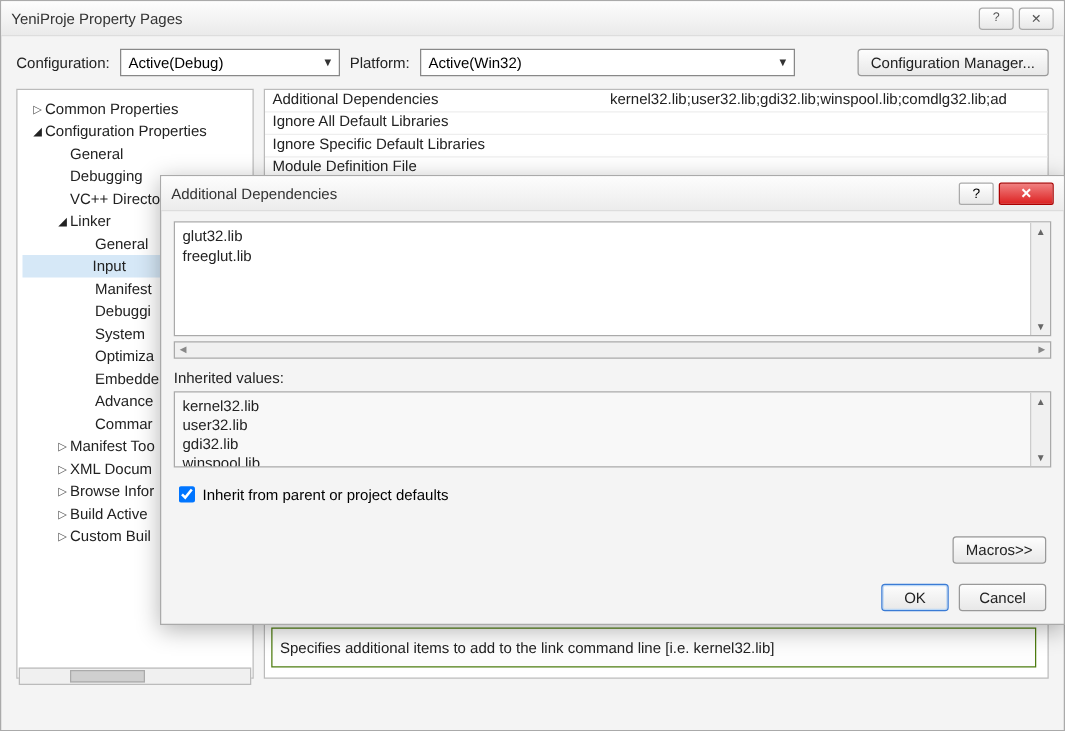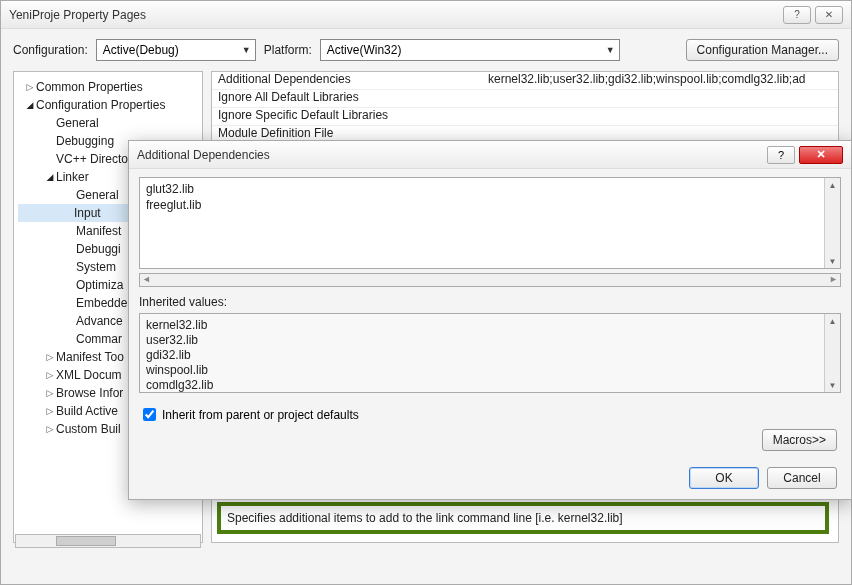--- a/index.html
+++ b/index.html
@@ -24,39 +24,39 @@
 .tree-row { display: flex; align-items: center; height: 18px; white-space: nowrap; color: #222; }
 .tree-arrow { width: 12px; display: inline-block; font-size: 9px; color: #555; text-align: center; }
 .tree-arrow.open { color: #222; }
 .tree-row.selected { background: #d6e8f7; }
 
 .prop-panel { flex: 1; border: 1px solid #bbb; background: #fff; display: flex; flex-direction: column; }
 .prop-grid { flex: 0 0 auto; }
 .prop-row { display: flex; height: 18px; border-bottom: 1px solid #eee; }
 .prop-name { width: 270px; padding-left: 6px; color: #222; }
 .prop-val { flex: 1; padding-left: 6px; color: #222; white-space: nowrap; overflow: hidden; }
-.desc-box { margin: 6px; border: 4px solid #4d7c0f; background: #fdfdfd; padding: 6px; color: #222; position: absolute; bottom: 44px; left: 210px; right: 16px; height: 32px; display:flex; align-items:center;}
+.desc-box { margin: 6px; border: 1px solid #4d7c0f; background: #fdfdfd; padding: 6px; color: #222; position: absolute; bottom: 44px; left: 210px; right: 16px; height: 32px; display:flex; align-items:center;}
 .bottom-buttons { position: absolute; bottom: 8px; right: 16px; display: flex; gap: 8px; }
 .scrollbar-h { position: absolute; bottom: 36px; left: 14px; width: 186px; height: 14px; border: 1px solid #bbb; background: #f0f0f0; display:flex; align-items:center;}
 .scrollbar-h .thumb { width: 60px; height: 10px; background: #cfcfcf; border:1px solid #aaa; margin-left:40px;}
 
 
 .modal { left: 128px; top: 140px; width: 724px; height: 360px; background: #f4f4f4; box-shadow: 0 4px 18px rgba(0,0,0,0.3); z-index: 10; }
 .modal .titlebar { background: linear-gradient(#fdfdfd,#ececec); }
 .modal .close-btn { width: 44px; height: 18px; background: linear-gradient(#f08080,#d22); border: 1px solid #a00; color: #fff; border-radius: 2px; display:flex; align-items:center; justify-content:center; font-weight:bold; font-size:11px;}
 .modal .help-btn { width: 28px; height: 18px; border: 1px solid #aaa; background: linear-gradient(#fff,#e8e8e8); border-radius: 2px; display:flex; align-items:center; justify-content:center; font-size:11px; margin-right:4px;}
 .modal-content { padding: 8px 10px; }
 .editbox { border: 1px solid #aaa; background: #fff; height: 92px; padding: 4px 6px; position: relative; margin-bottom: 4px; overflow:hidden;}
 .editbox .line { height: 16px; color: #222; }
 .editbox .cursor::after { content: "|"; color: #000; }
 .subscroll { height: 14px; border: 1px solid #aaa; background: #f0f0f0; margin-bottom: 8px; position:relative;}
 .subscroll::before { content: "◄"; position:absolute; left:2px; top:0; font-size:9px; color:#888;}
 .subscroll::after { content: "►"; position:absolute; right:2px; top:0; font-size:9px; color:#888;}
 .inherited-label { margin: 4px 0; color: #222; }
-.inherited-box { border: 1px solid #aaa; background: #f8f8f8; height: 80px; padding: 4px 6px; position:relative; overflow:hidden;}
+.inherited-box { border: 1px solid #aaa; background: #f8f8f8; height: 61px; padding: 4px 6px; position:relative; overflow:hidden;}
 .inherited-box .line { height: 15px; color: #222; }
 .vscroll { position:absolute; right:0; top:0; bottom:0; width:16px; background:#f0f0f0; border-left:1px solid #ccc;}
 .vscroll .up, .vscroll .down { height:14px; display:flex;align-items:center;justify-content:center; font-size:8px; color:#666;}
 .vscroll .track { position:absolute; top:14px; bottom:14px; left:0; right:0;}
 .check-row { display: flex; align-items: center; margin-top: 12px; }
 .check-row input { margin-right: 6px; }
 .macros-btn { position: absolute; right: 14px; bottom: 48px; }
 .modal-buttons { position: absolute; right: 14px; bottom: 10px; display: flex; gap: 8px; }
 .btn.primary { border: 1px solid #3a7bd5; box-shadow: 0 0 0 1px #bcd8f5 inset; }
 </style>
@@ -67,21 +67,21 @@
   <div class="titlebar">
     <span class="title">YeniProje Property Pages</span>
     <div class="win-btns">
       <div class="win-btn">?</div>
       <div class="win-btn">✕</div>
     </div>
   </div>
 
   <div class="toolbar-row">
     <span class="label">Configuration:</span>
-    <div class="combo" style="width:160px">
+    <div class="combo" style="width:176px">
       <span>Active(Debug)</span>
       <span class="arrow">▼</span>
     </div>
     <span class="label">Platform:</span>
     <div class="combo" style="width:300px">
       <span>Active(Win32)</span>
       <span class="arrow">▼</span>
     </div>
     <div style="flex:1"></div>
     <div class="btn">Configuration Manager...</div>
@@ -232,16 +232,16 @@
         </div>
     </div>
 
     <div class="check-row">
       <input type="checkbox" checked="" style="">
       <span>Inherit from parent or project defaults</span>
     </div>
   </div>
   <div class="btn macros-btn">Macros&gt;&gt;</div>
   <div class="modal-buttons">
-    <div class="btn primary" style="width:70px;justify-content:center">OK</div>
+    <div class="btn primary" style="width:54px;justify-content:center">OK</div>
     <div class="btn" style="width:70px;justify-content:center">Cancel</div>
   </div>
 </div>
 
 </body></html>

